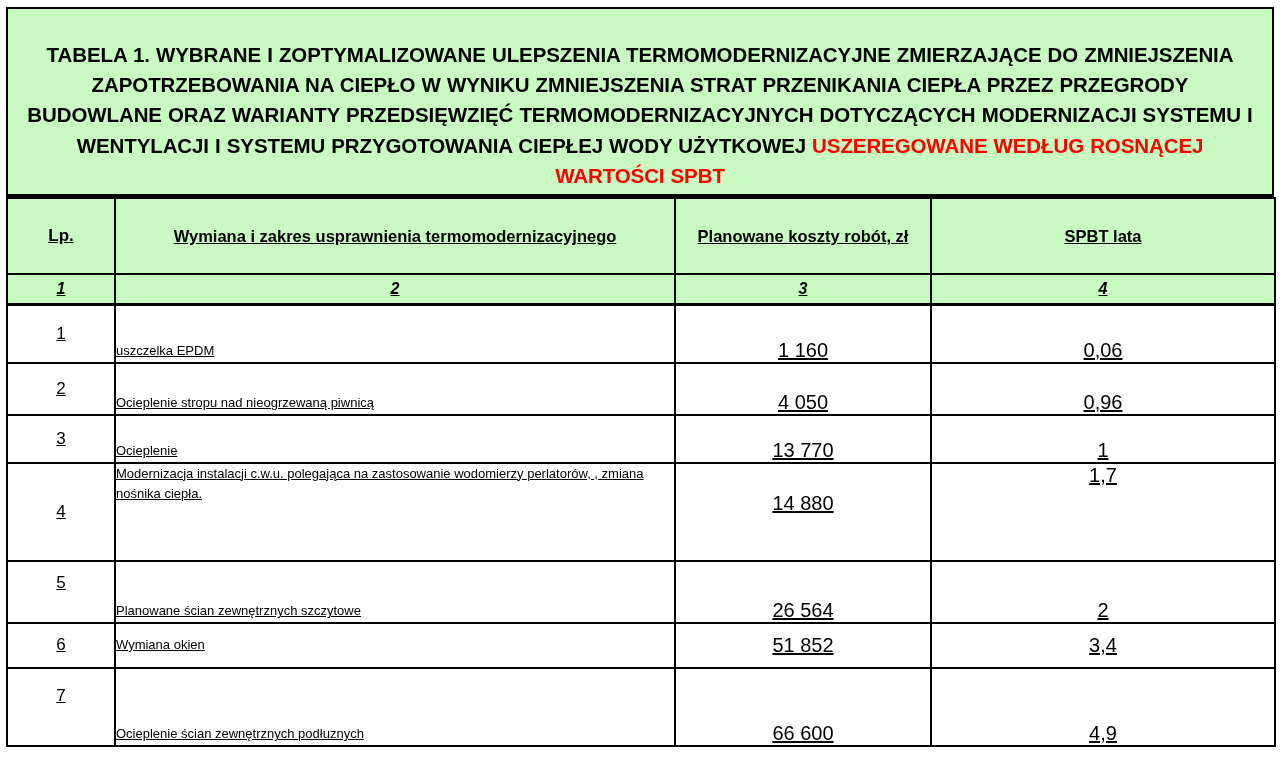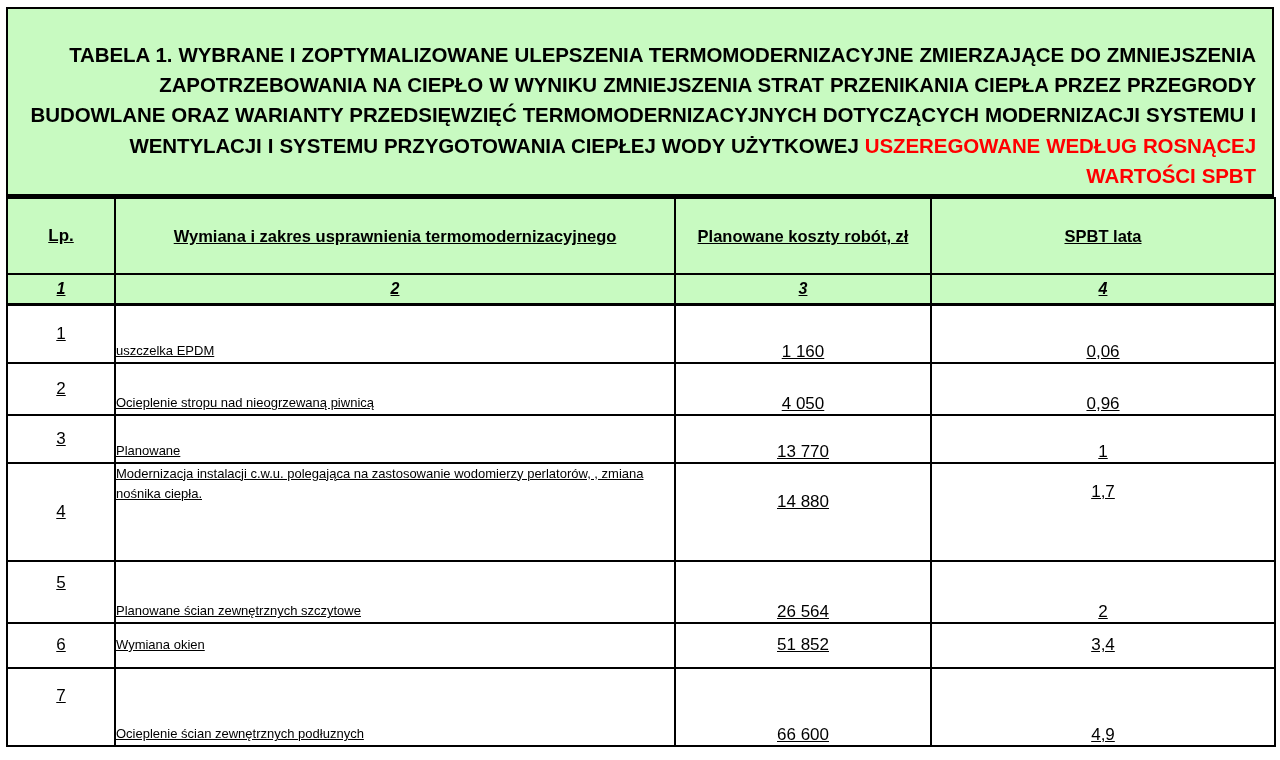--- a/index.html
+++ b/index.html
@@ -31,21 +31,21 @@
     height: 190px;
     background: #C8FAC1;
     border: 2px solid #000000;
     border-bottom-width: 3px;
     display: flex;
     align-items: center;
     justify-content: center;
     padding: 0 16px;
   }
   .title-text {
-    text-align: right;
+    text-align: center;
     font-weight: bold;
     font-size: 20.5px;
     line-height: 1.47;
     letter-spacing: -0.1px;
     word-spacing: 0.5px;
     margin-top: 28px;
   }
   .title-red {
     color: #FF0000;
   }
@@ -106,21 +106,21 @@
     vertical-align: middle;
   }
   td.cell-desc {
     text-align: left;
     font-size: 13px;
     padding: 0 6px 0 8px;
     line-height: 1.55;
   }
   td.cell-num {
     text-align: center;
-    font-size: 17px;
+    font-size: 20px;
   }
 
   
   .va-bottom { vertical-align: bottom !important; padding-bottom: 4px; }
   .va-top    { vertical-align: top !important; padding-top: 6px; }
   .va-mid    { vertical-align: middle !important; }
 </style>
 </head>
 <body>
 
@@ -163,30 +163,30 @@
 
       <tr class="data-row" style="height:52px">
         <td class="cell-lp va-mid">2</td>
         <td class="cell-desc va-bottom">Ocieplenie stropu nad nieogrzewaną piwnicą</td>
         <td class="cell-num va-bottom">4 050</td>
         <td class="cell-num va-bottom">0,96</td>
       </tr>
 
       <tr class="data-row" style="height:48px">
         <td class="cell-lp va-mid">3</td>
-        <td class="cell-desc va-bottom">Planowane</td>
+        <td class="cell-desc va-bottom">Ocieplenie</td>
         <td class="cell-num va-bottom">13 770</td>
         <td class="cell-num va-bottom">1</td>
       </tr>
 
       <tr class="data-row" style="height:98px">
         <td class="cell-lp va-mid">4</td>
         <td class="cell-desc va-top">Modernizacja instalacji c.w.u. polegająca na zastosowanie wodomierzy perlatorów, , zmiana nośnika ciepła.</td>
         <td class="cell-num va-top" style="padding-top:28px">14 880</td>
-        <td class="cell-num va-top" style="padding-top:18px">1,7</td>
+        <td class="cell-num va-top" style="padding-top:0">1,7</td>
       </tr>
 
       <tr class="data-row" style="height:62px">
         <td class="cell-lp va-mid" style="padding-bottom:18px">5</td>
         <td class="cell-desc va-bottom">Planowane ścian zewnętrznych szczytowe</td>
         <td class="cell-num va-bottom">26 564</td>
         <td class="cell-num va-bottom">2</td>
       </tr>
 
       <tr class="data-row" style="height:45px">

